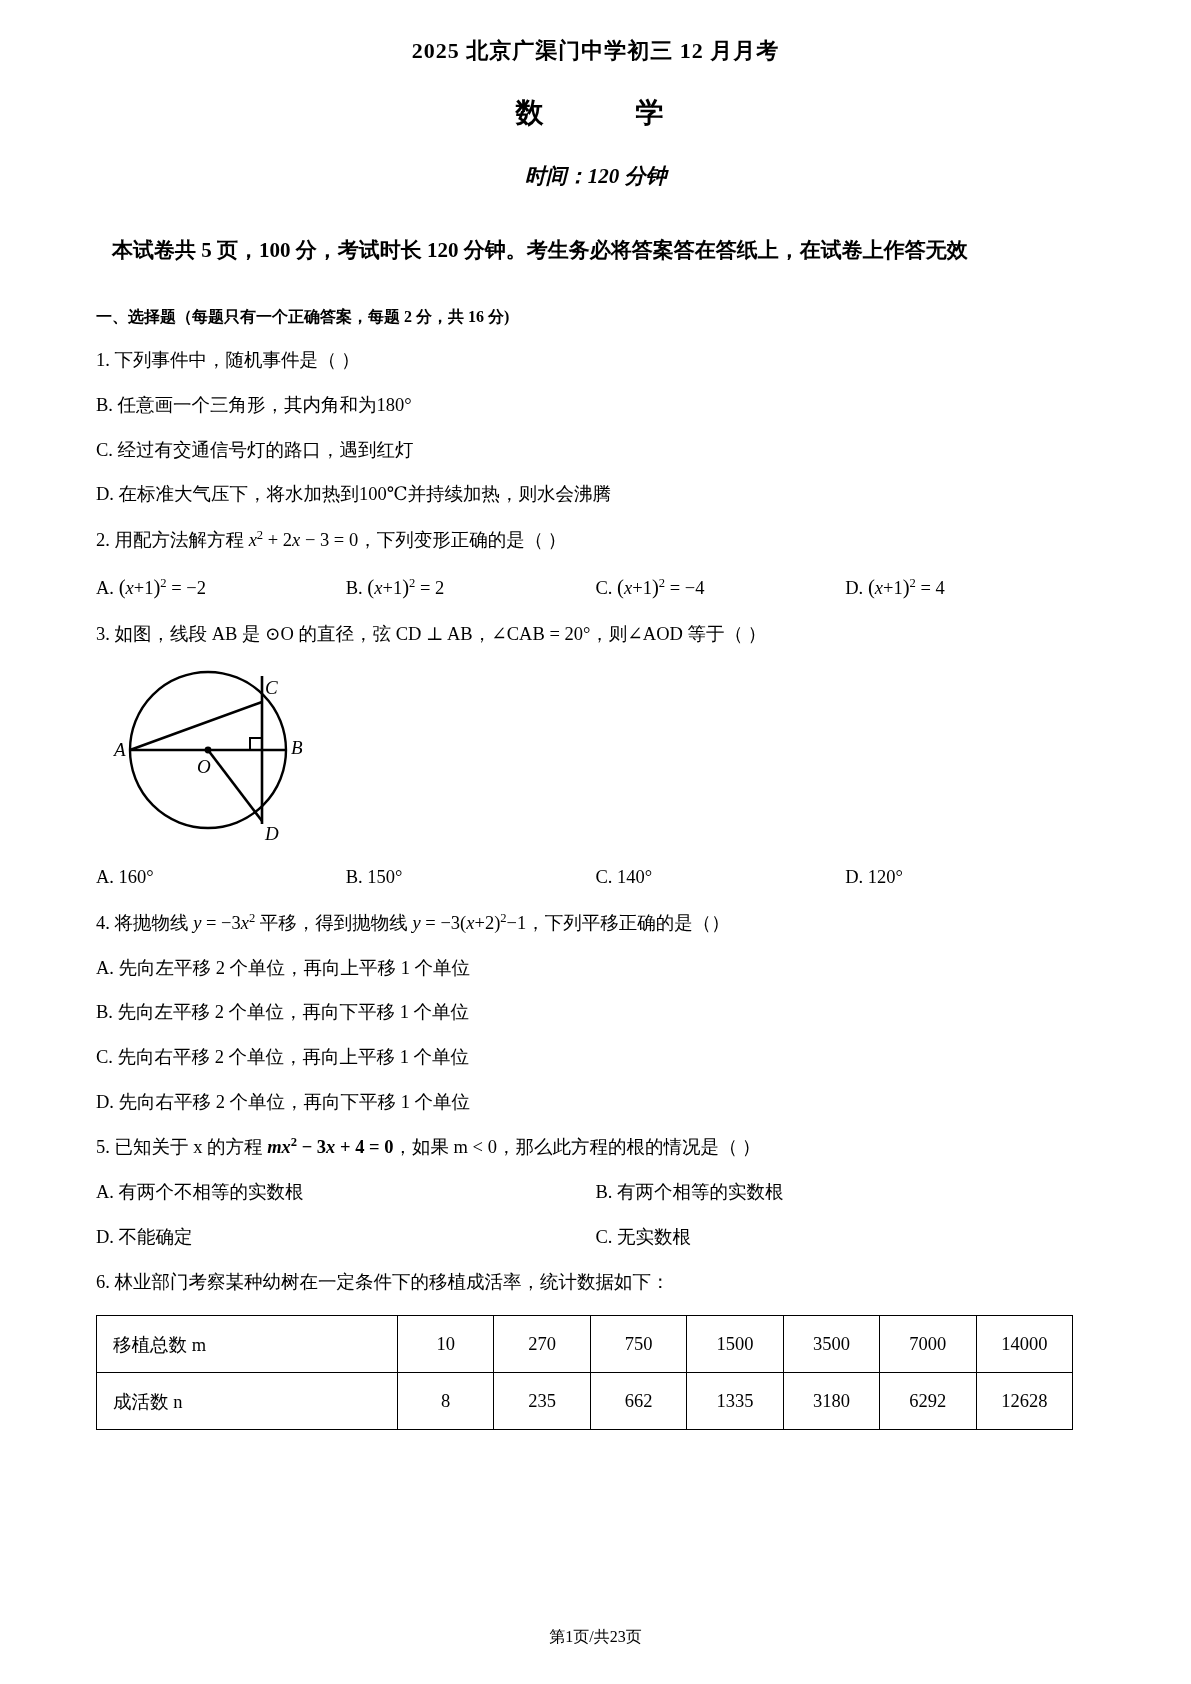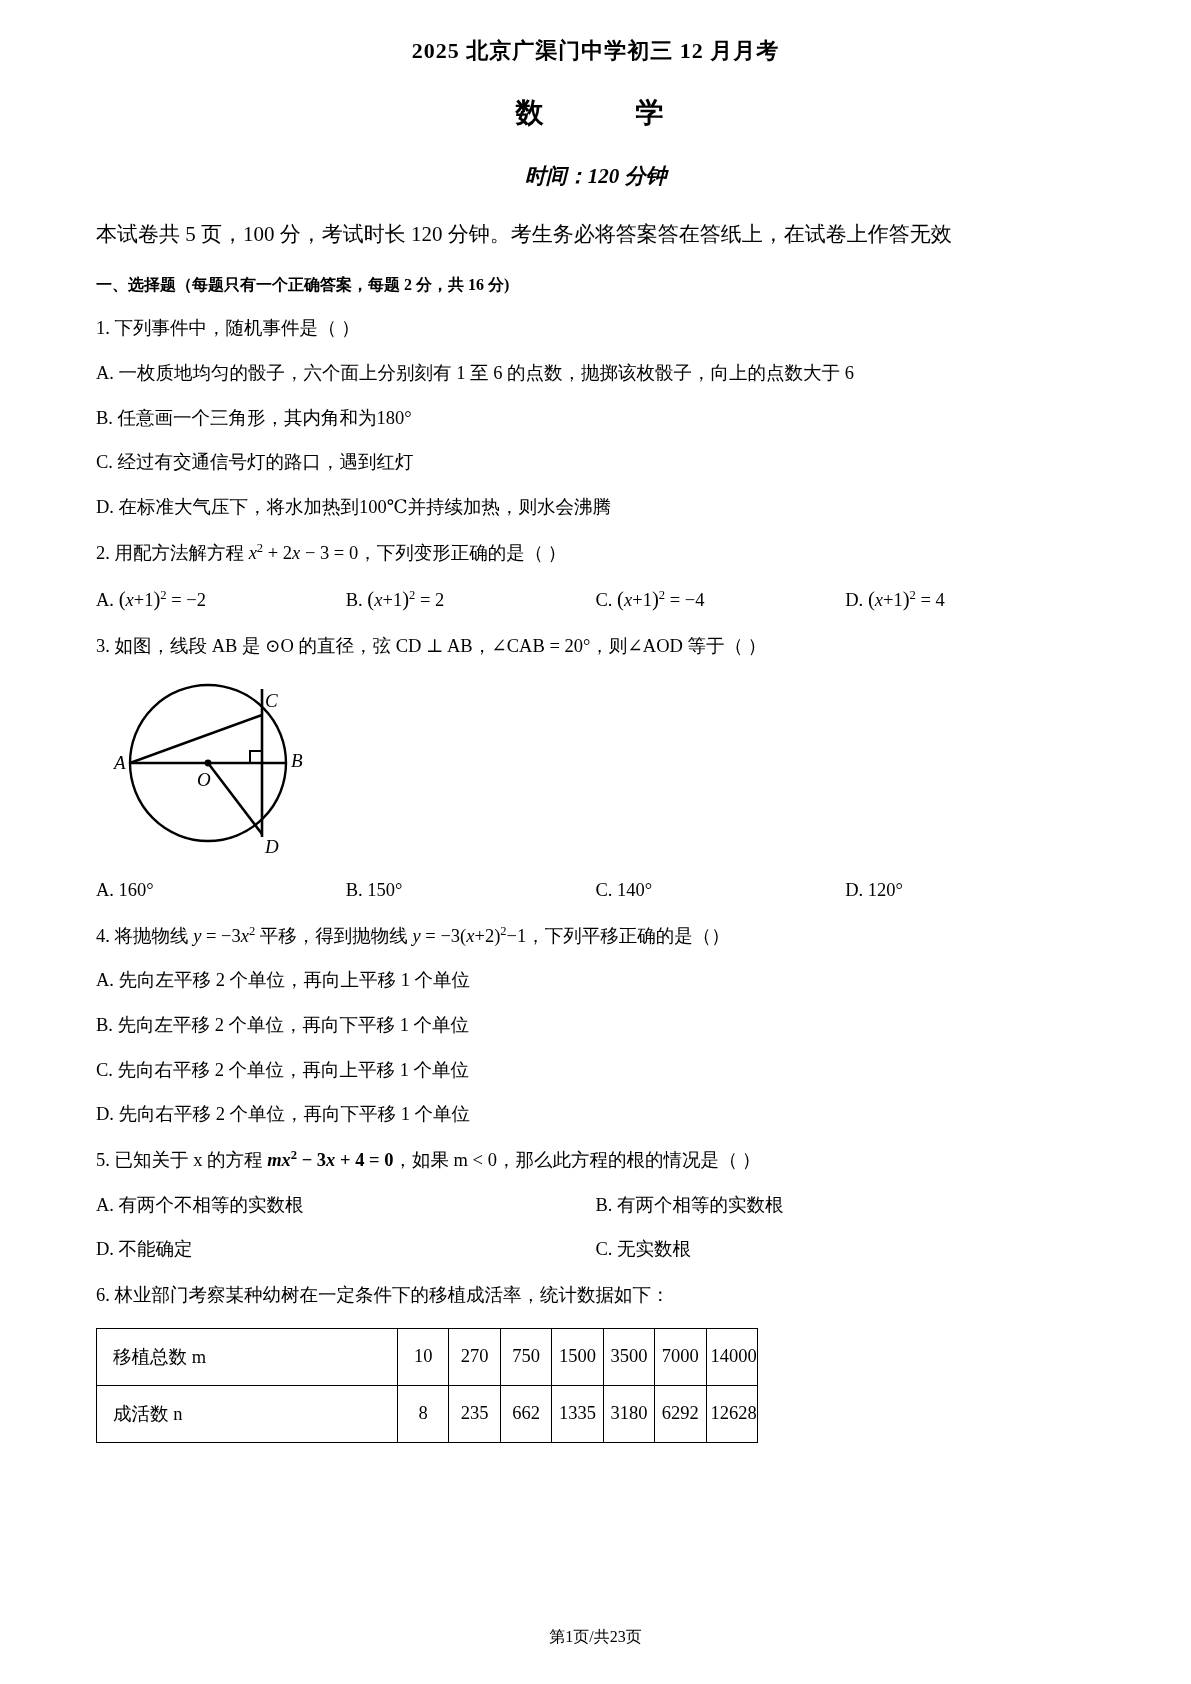--- a/index.html
+++ b/index.html
@@ -46,22 +46,22 @@
     text-align: center;
     font-size: 21px;
     font-weight: bold;
     margin: 0;
     padding-top: 34px;
     line-height: 1.2;
     font-style: italic;
   }
   .notice {
     font-size: 21px;
-    font-weight: normal;
-    margin: 0;
+    font-weight: bold;
+    margin: 16px;
     padding-top: 28px;
     line-height: 1.62;
     text-align: justify;
   }
   .section-heading {
     font-size: 16px;
     font-weight: bold;
     margin: 0;
     padding-top: 22px;
     line-height: 1.5;
@@ -106,21 +106,21 @@
   
   .figure-wrap {
     padding-top: 10px;
     padding-left: 14px;
   }
 
   
   .data-table {
     border-collapse: collapse;
     margin-top: 18px;
-    width: 662px;
+    width: 977px;
     table-layout: fixed;
   }
   .data-table td {
     border: 1px solid #000;
     height: 56px;
     font-size: 18.5px;
     text-align: center;
     vertical-align: middle;
     padding: 0 4px;
   }
@@ -149,21 +149,20 @@
   <h2 class="subject-title">数　　学</h2>
   <p class="time-line">时间：120 分钟</p>
   <p class="notice">本试卷共 5 页，100 分，考试时长 120 分钟。考生务必将答案答在答纸上，在试卷上作答无效</p>
 
   <p class="section-heading">一、选择题（每题只有一个正确答案，每题 2 分，共 16 分)</p>
 
   <p class="q">
     <span>1.</span>
     <span>下列事件中，随机事件是（  ）</span>
   </p>
-  <p class="opt">A. 一枚质地均匀的骰子，六个面上分别刻有 1 至 6 的点数，抛掷该枚骰子，向上的点数大于 6</p>
   <p class="opt">B. 任意画一个三角形，其内角和为180°</p>
   <p class="opt">C. 经过有交通信号灯的路口，遇到红灯</p>
   <p class="opt">D. 在标准大气压下，将水加热到100℃并持续加热，则水会沸腾</p>
 
   <p class="q">
     <span>2.</span>
     <span>用配方法解方程</span>
     <span class="mathexpr"><span class="mi">x</span><sup class="exp mn">2</sup><span class="mn"> + 2</span><span class="mi">x</span><span class="mn"> − 3 = 0</span></span><span>，下列变形正确的是（    ）</span>
   </p>
   <div class="opt-row opt-4">

